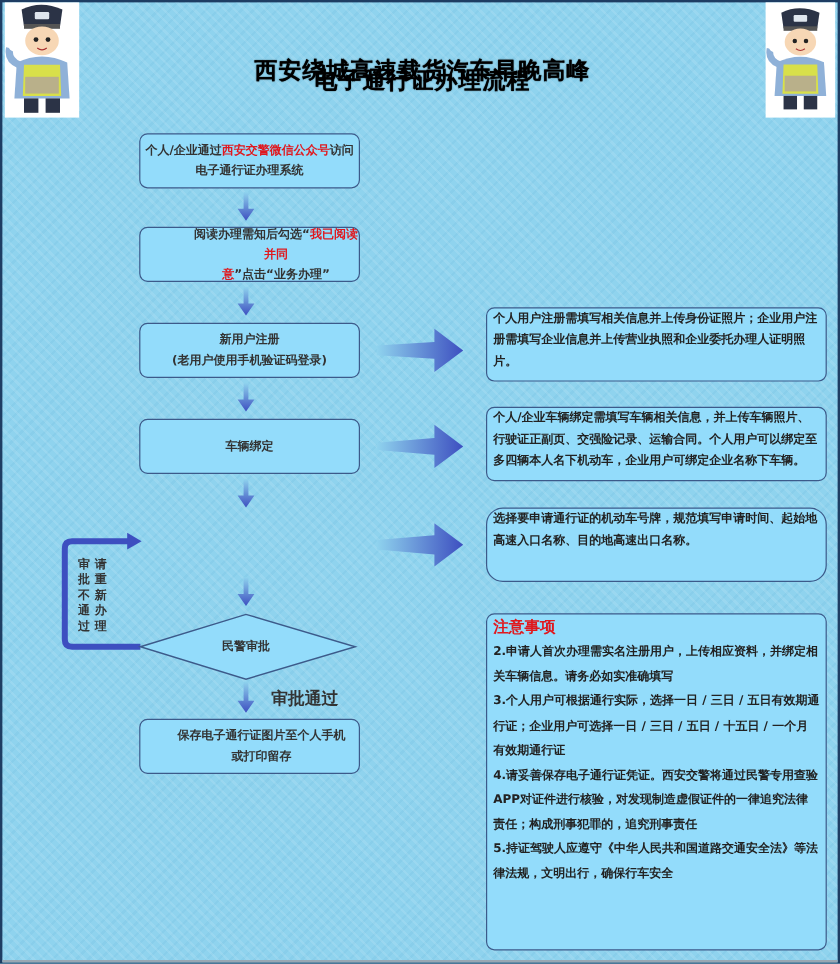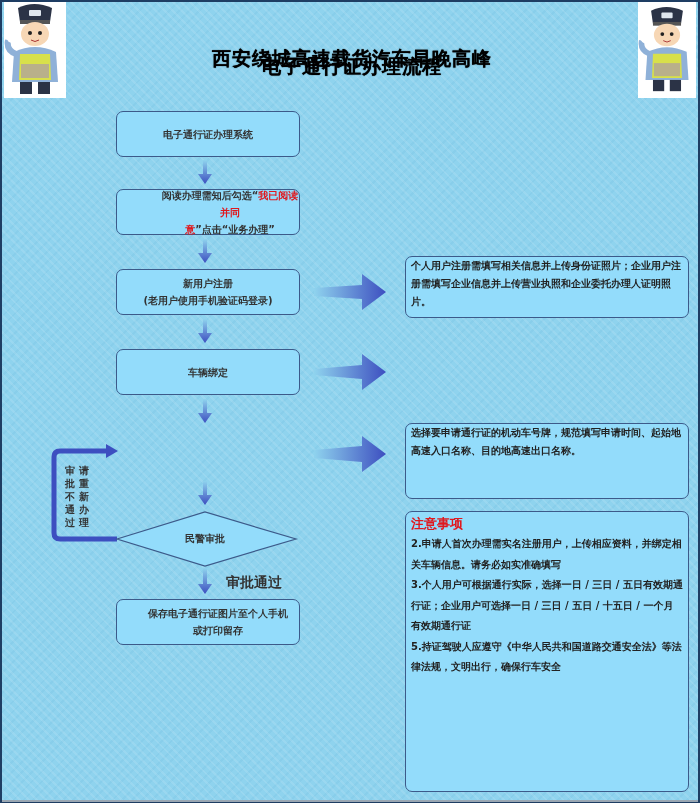--- a/index.html
+++ b/index.html
@@ -123,20 +123,23 @@
 
     <g>
       <path d="M115 537 L58 537 Q52 537 52 531 L52 455 Q52 449 58 449 L106 449" stroke="#3d4fc0" stroke-width="5" fill="none"></path>
       <path d="M104 442 L116 449 L104 456 Z" fill="#3d4fc0"></path>
     </g>
 
     <polygon points="115,537 203,510 294,537 203,564" fill="#93dcfb" stroke="#3c5a8a" stroke-width="1.2"></polygon>
   </svg>
 
   <div class="box" style="left:114px;top:109px;width:184px;height:46px;">
+    <div>
+      <span>个人/企业通过</span><span class="red">西安交警微信公众号</span><span>访问</span>
+    </div>
     <div>电子通行证办理系统</div>
   </div>
 
   <div class="box" style="left:114px;top:187px;width:184px;height:46px;padding-left:44px;">
     <div>
       <span>阅读办理需知后勾选“</span><span class="red">我已阅读并同</span>
     </div>
     <div>
       <span class="red">意</span><span>”点击“业务办理”</span>
     </div>
@@ -170,21 +173,23 @@
   </div>
 
   <div class="approved-label">审批通过</div>
 
   <div class="box" style="left:114px;top:597px;width:184px;height:46px;padding-left:20px;">
     <div>保存电子通行证图片至个人手机</div>
     <div>或打印留存</div>
   </div>
 
   <div class="note" style="left:403px;top:254px;width:284px;height:62px;">个人用户注册需填写相关信息并上传身份证照片；企业用户注册需填写企业信息并上传营业执照和企业委托办理人证明照片。</div>
-  <div class="note" style="left:403px;top:421px;width:284px;height:76px;">选择要申请通行证的机动车号牌，规范填写申请时间、起始地高速入口名称、目的地高速出口名称。</div>
+  <div class="note" style="left:403px;top:337px;width:284px;height:62px;">个人/企业车辆绑定需填写车辆相关信息，并上传车辆照片、行驶证正副页、交强险记录、运输合同。个人用户可以绑定至多四辆本人名下机动车，企业用户可绑定企业名称下车辆。</div>
+  <div class="note" style="left:403px;top:421px;width:284px;height:62px;border-radius:14px;">选择要申请通行证的机动车号牌，规范填写申请时间、起始地高速入口名称、目的地高速出口名称。</div>
 
   <div class="note" style="left:403px;top:509px;width:284px;height:281px;padding-top:2px;">
     <div class="notice-title">注意事项</div>
     <div class="notice-item">2.申请人首次办理需实名注册用户，上传相应资料，并绑定相关车辆信息。请务必如实准确填写</div>
     <div class="notice-item">3.个人用户可根据通行实际，选择一日 / 三日 / 五日有效期通行证；企业用户可选择一日 / 三日 / 五日 / 十五日 / 一个月有效期通行证</div>
+    <div class="notice-item">4.请妥善保存电子通行证凭证。西安交警将通过民警专用查验APP对证件进行核验，对发现制造虚假证件的一律追究法律责任；构成刑事犯罪的，追究刑事责任</div>
     <div class="notice-item">5.持证驾驶人应遵守《中华人民共和国道路交通安全法》等法律法规，文明出行，确保行车安全</div>
   </div>
 </div>
 
 </body></html>

